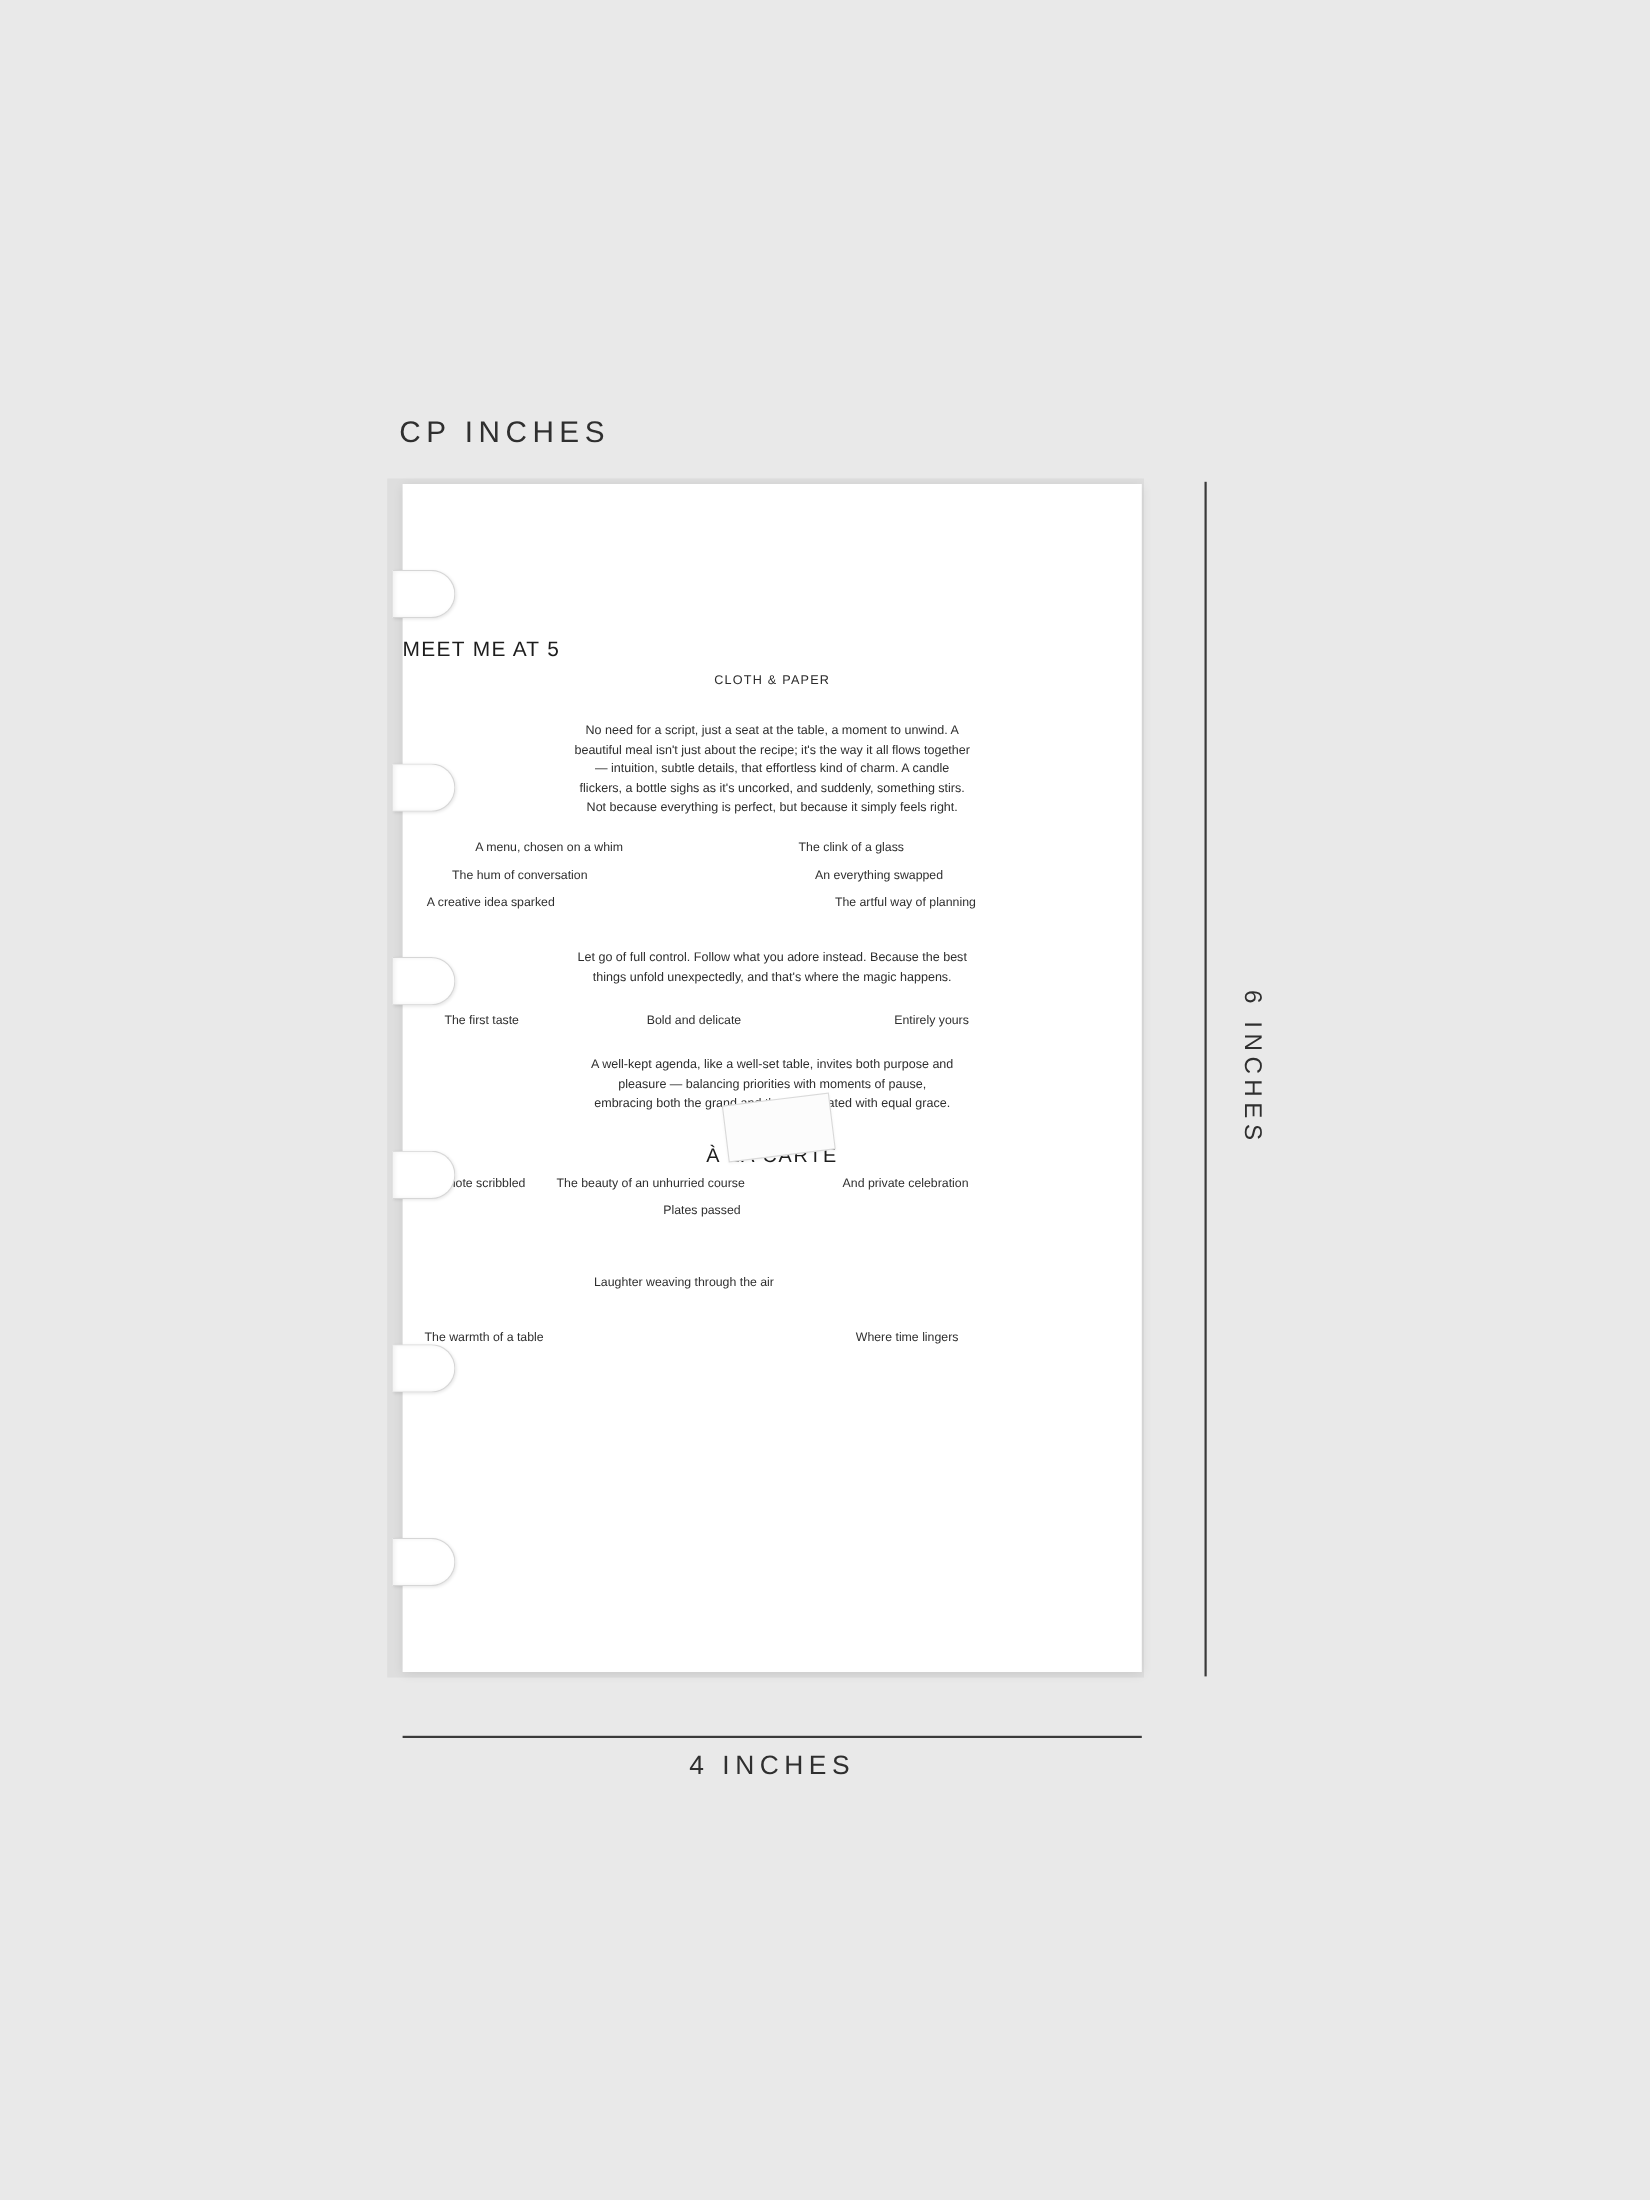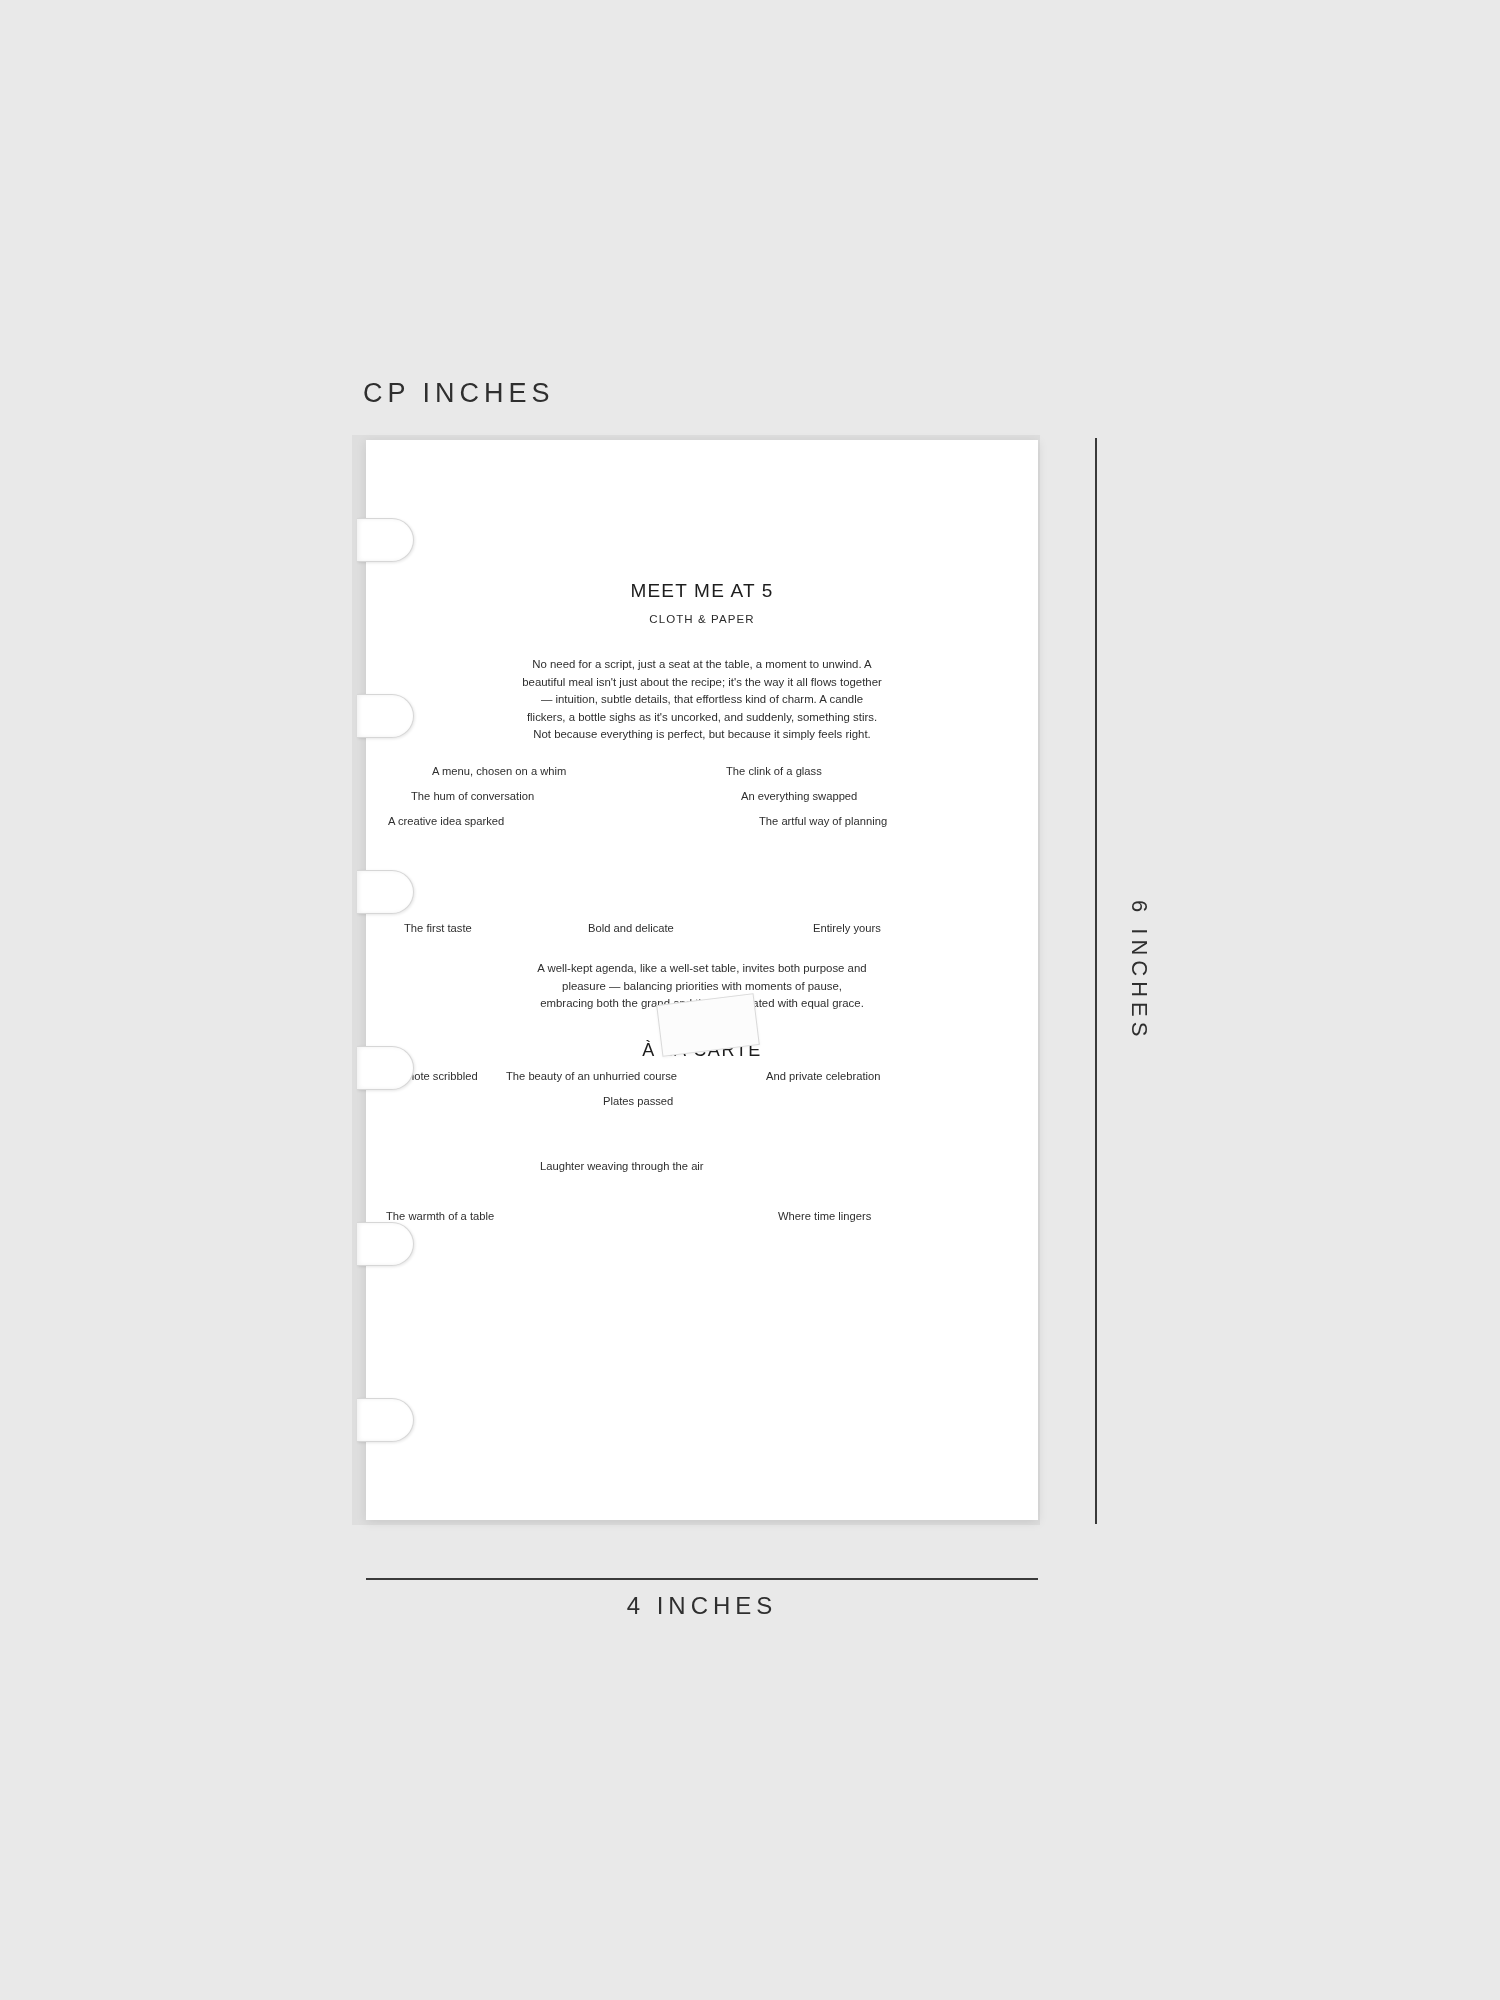--- a/index.html
+++ b/index.html
@@ -88,21 +88,21 @@
     left: 0;
     top: 0;
     width: 672px;
     height: 1080px;
   }
 
   .title {
     position: absolute;
     top: 140px;
     width: 100%;
-    text-align: center;
+    text-align: left;
     font-size: 19px;
     letter-spacing: 1.2px;
     color: #1d1d1d;
   }
   .subtitle {
     position: absolute;
     top: 173px;
     width: 100%;
     text-align: center;
     font-size: 11.5px;
@@ -226,20 +226,21 @@
       </div>
       <div class="row" style="top:350px;">
         <span style="left:45px;">The hum of conversation</span>
         <span style="left:375px;">An everything swapped</span>
       </div>
       <div class="row" style="top:375px;">
         <span style="left:22px;">A creative idea sparked</span>
         <span style="left:393px;">The artful way of planning</span>
       </div>
 
+      <div class="paragraph" style="top:423px; width:368px;">Let go of full control. Follow what you adore instead. Because the best things unfold unexpectedly, and that's where the magic happens.</div>
 
       <div class="row" style="top:482px;">
         <span style="left:38px;">The first taste</span>
         <span style="left:222px;">Bold and delicate</span>
         <span style="left:411px;padding-left:36px;">Entirely yours</span>
       </div>
 
       <div class="paragraph" style="top:520px; width:330px;">A well-kept agenda, like a well-set table, invites both purpose and pleasure — balancing priorities with moments of pause, embracing both the grand and the understated with equal grace.</div>
 
       <div class="section-heading">À LA CARTE</div>

